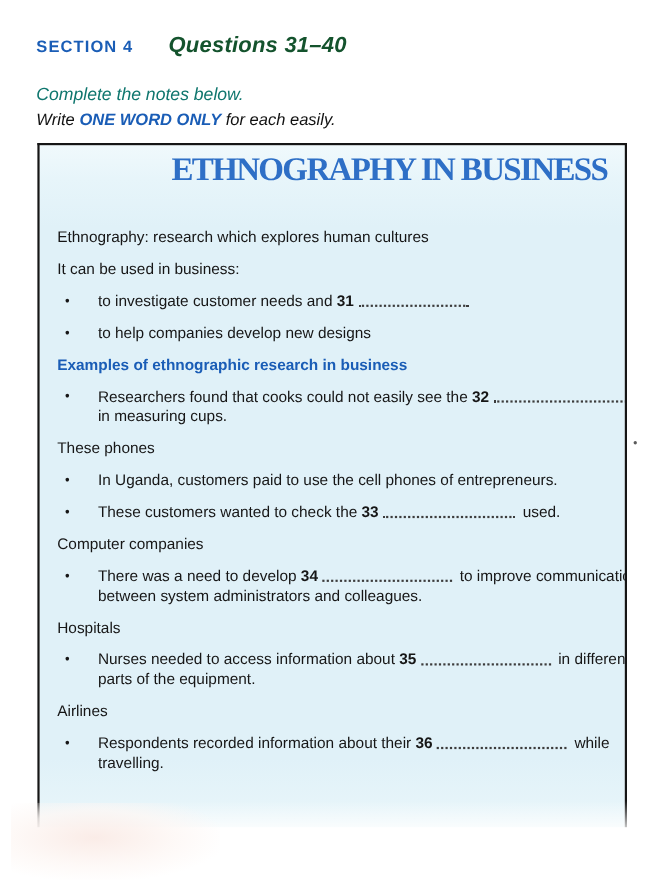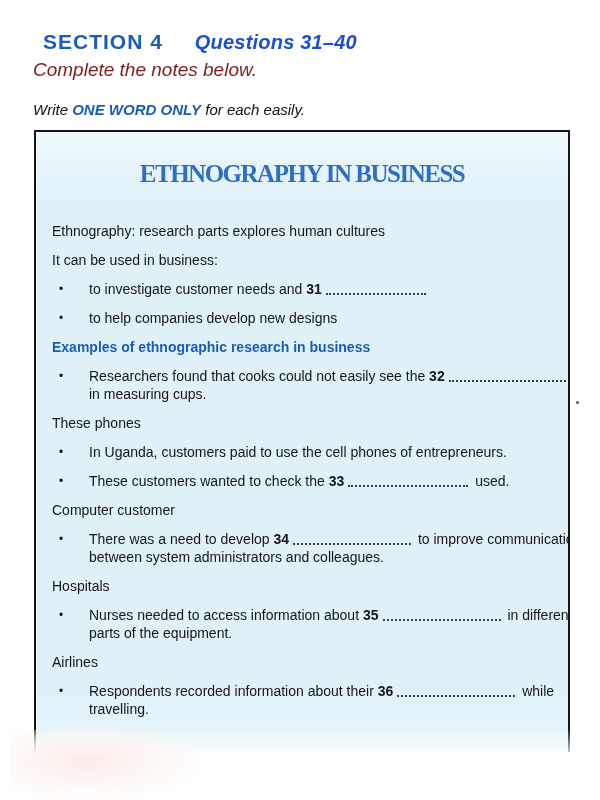--- a/index.html
+++ b/index.html
@@ -9,31 +9,30 @@
     font-family:"Liberation Sans", sans-serif;
     color:#161616;
     position:relative;
     overflow:hidden;
   }
 
   
   .page-header { position:absolute; left:33px; top:30px; width:540px; }
   .section-line { display:flex; align-items:baseline; }
   .section-label {
-    font-size:21px; font-weight:bold; letter-spacing:1px;
+    font-size:15px; font-weight:bold; letter-spacing:1px;
     color:#1a5db6;
-    margin-left:10px;
   }
   .questions-range {
     font-size:20px; font-weight:bold; font-style:italic;
-    color:#1d4ed8; margin-left:32px; letter-spacing:0.2px;
+    color:#14532d; margin-left:32px; letter-spacing:0.2px;
   }
   .instruction1 {
-    position:absolute; left:33px; top:59px;
-    font-size:19px; font-style:italic; color:#7f1d1d;
+    position:absolute; left:33px; top:78px;
+    font-size:16px; font-style:italic; color:#0f766e;
   }
   .instruction2 {
     position:absolute; left:33px; top:101px;
     font-size:15px; font-style:italic; color:#111;
   }
   .instruction2 .highlight {
     color:#1a5db6; font-weight:bold;
   }
 
   
@@ -41,25 +40,25 @@
     position:absolute; left:34px; top:130px;
     width:536px; height:622px;
     box-sizing:border-box;
     border:2px solid #151515;
     border-bottom:none;
     background:linear-gradient(180deg,#f0f9fc 0%, #e7f5fa 5%, #e0f1f8 12%, #e0f1f8 90%, #e9f6fa 100%);
     padding:0 16px;
     overflow:hidden;
   }
   .notes-title {
-    margin-top:28px;
-    text-align:center;
+    margin-top:6px;
+    text-align:right;
     font-family:"Liberation Serif", serif;
     font-weight:bold;
-    font-size:25px;
+    font-size:30px;
     letter-spacing:-1.5px;
     color:#2e6fc6;
     white-space:nowrap;
   }
   .notes-content {
     margin-top:34px;
     font-size:14px;
     line-height:18px;
   }
   .block { margin-bottom:11px; }
@@ -104,21 +103,21 @@
 </div>
 
 <div class="instruction1">Complete the notes below.</div>
 
 <div class="instruction2"><span>Write </span><span class="highlight">ONE WORD ONLY</span><span> for each easily.</span></div>
 
 <div class="notes-box">
   <div class="notes-title">ETHNOGRAPHY IN BUSINESS</div>
   <div class="notes-content" id="notes-content">
       <div class="block">
-        <div class="line"><span>Ethnography: research parts explores human cultures</span></div>
+        <div class="line"><span>Ethnography: research which explores human cultures</span></div>
       </div>
       <div class="block">
         <div class="line"><span>It can be used in business:</span></div>
       </div>
       <div class="block bullet-row">
         <span class="bullet-glyph">•</span>
         <div class="bullet-text">
           <div class="line"><span>to investigate customer needs and </span><span class="qnum">31</span><span class="dots" style="width: 100px;"></span></div>
         </div>
       </div>
@@ -147,21 +146,21 @@
           <div class="line"><span>In Uganda, customers paid to use the cell phones of entrepreneurs.</span></div>
         </div>
       </div>
       <div class="block bullet-row">
         <span class="bullet-glyph">•</span>
         <div class="bullet-text">
           <div class="line"><span>These customers wanted to check the </span><span class="qnum">33</span><span class="dots" style="width: 120px;"></span><span> used.</span></div>
         </div>
       </div>
       <div class="block">
-        <div class="line"><span>Computer customer</span></div>
+        <div class="line"><span>Computer companies</span></div>
       </div>
       <div class="block bullet-row">
         <span class="bullet-glyph">•</span>
         <div class="bullet-text">
           <div class="line"><span>There was a need to develop </span><span class="qnum">34</span><span class="dots" style="width: 118px;"></span><span> to improve communication</span></div>
           <div class="line"><span>between system administrators and colleagues.</span></div>
         </div>
       </div>
       <div class="block">
         <div class="line"><span>Hospitals</span></div>

